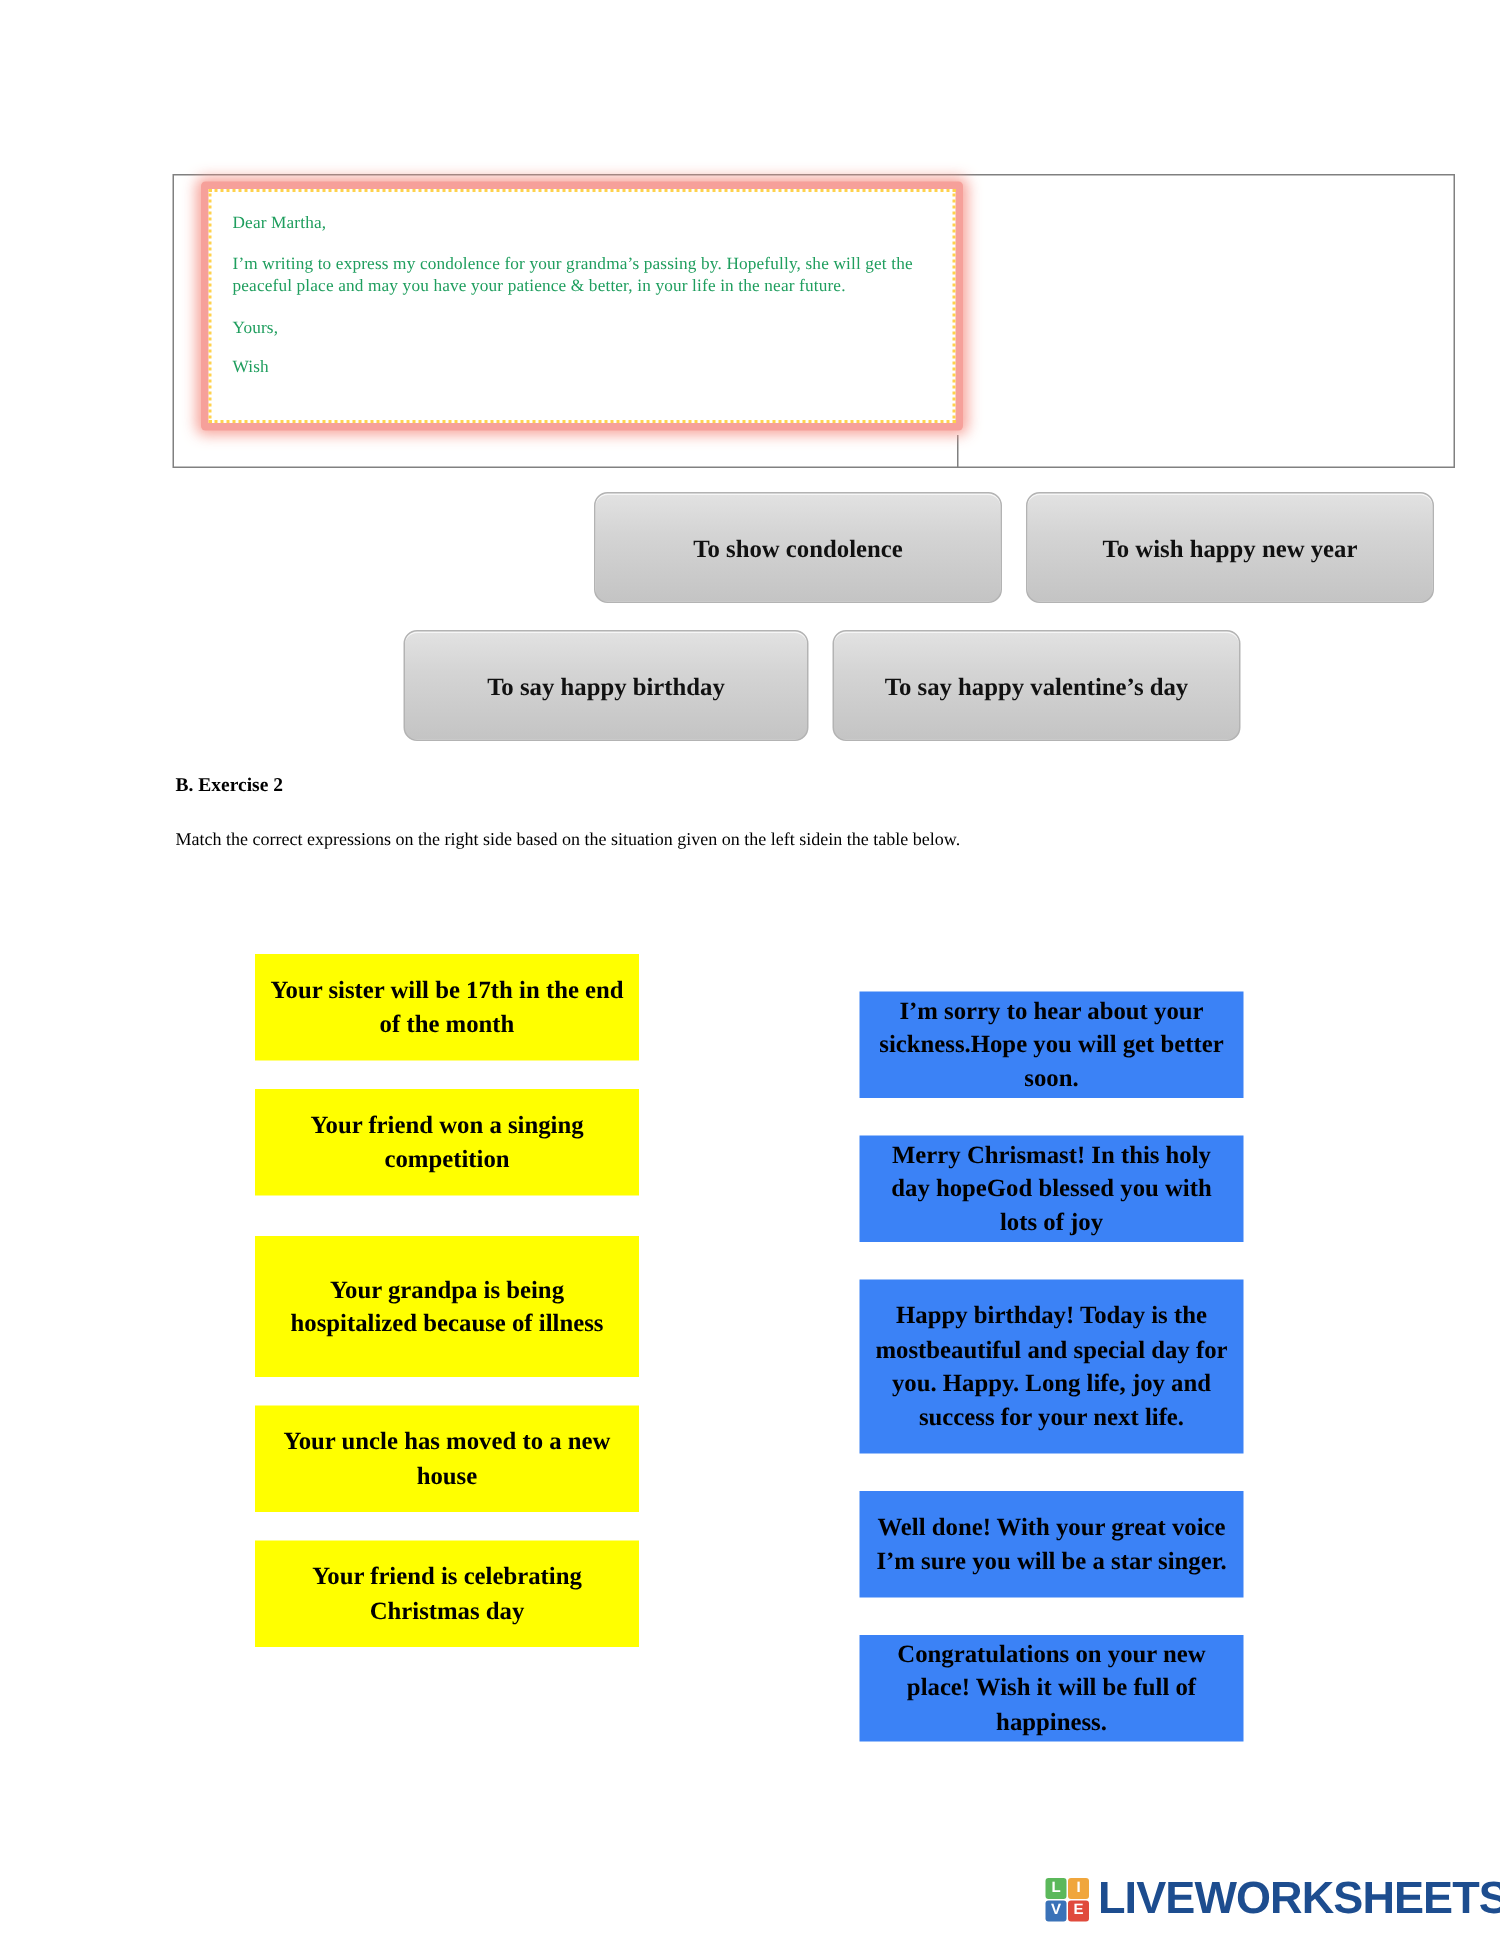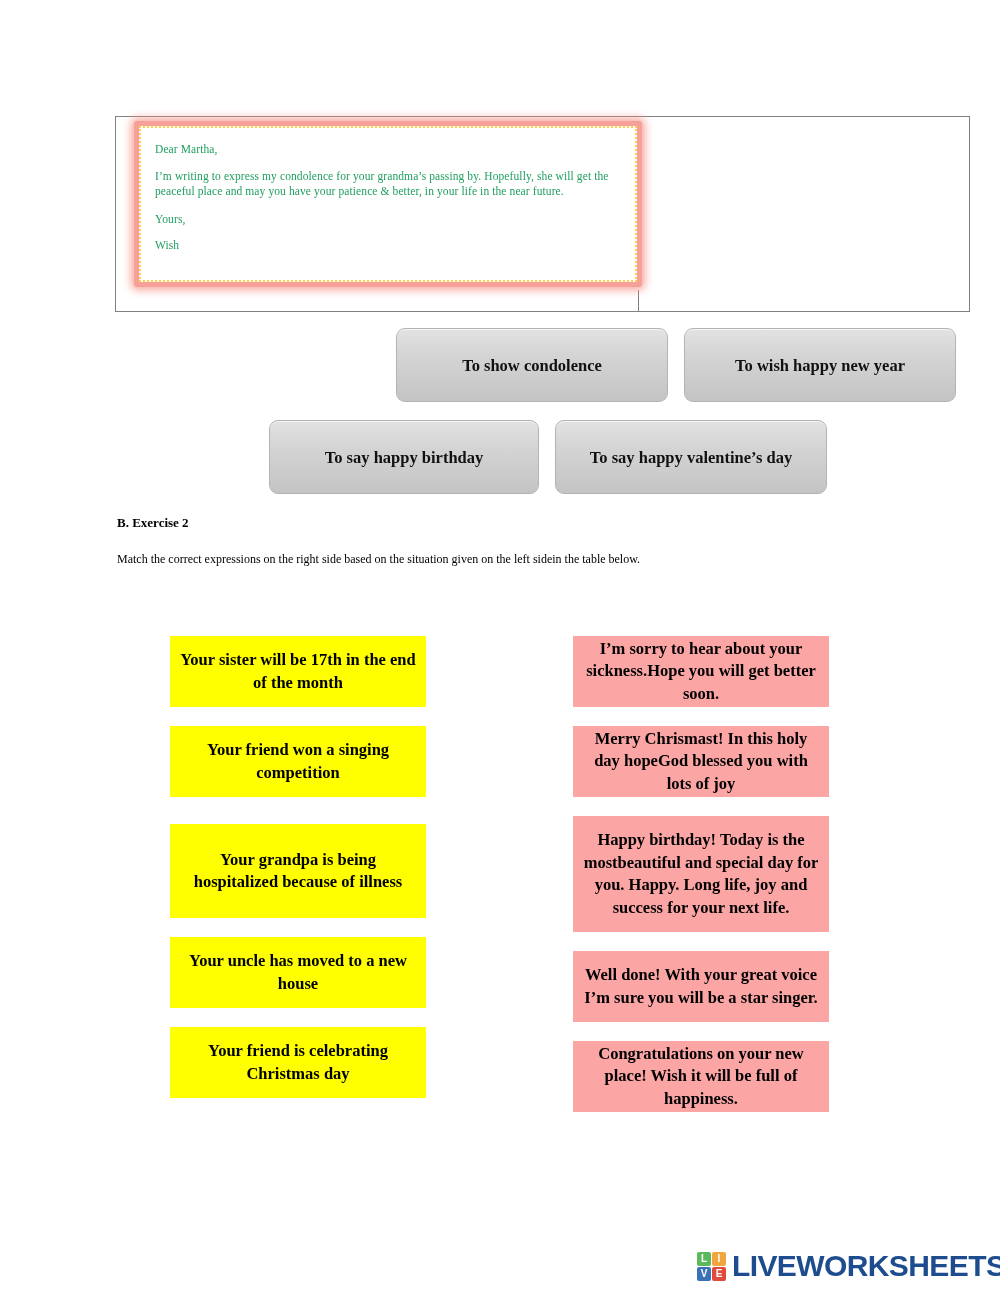--- a/index.html
+++ b/index.html
@@ -144,21 +144,21 @@
     justify-content: center;
     text-align: center;
     font-family: "Liberation Serif", serif;
     font-weight: bold;
     font-size: 16.5px;
     line-height: 22.5px;
     color: #000000;
     padding: 6px 8px;
   }
   .box-yellow { background: #ffff00; }
-  .box-green  { background: #fca5a5; }
+  .box-green  { background: #3b82f6; margin-top: 25px; }
 
   
   .l0 { height: 71px; margin-bottom: 19px; }
   .l1 { height: 71px; margin-bottom: 27px; }
   .l2 { height: 94px; margin-bottom: 19px; }
   .l3 { height: 71px; margin-bottom: 19px; }
   .l4 { height: 71px; }
 
   
   .r0 { height: 71px; margin-bottom: 19px; }

